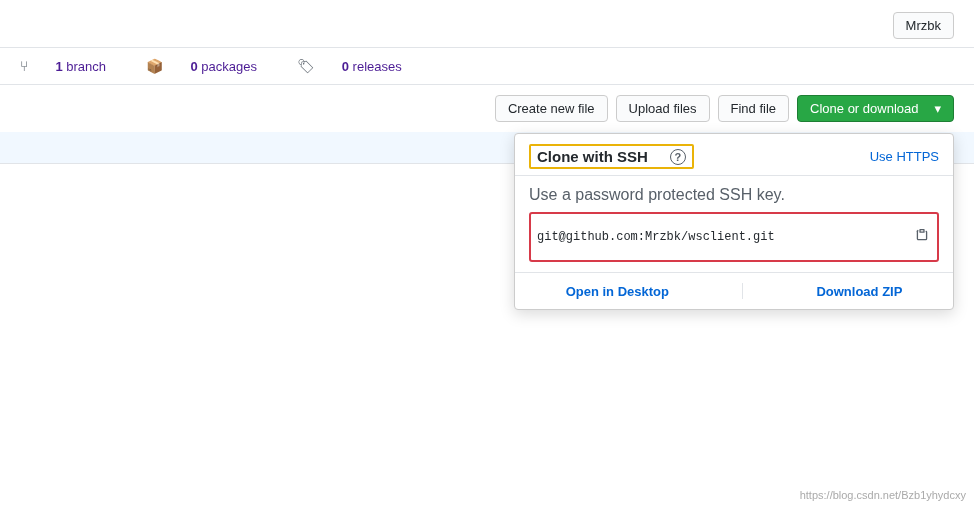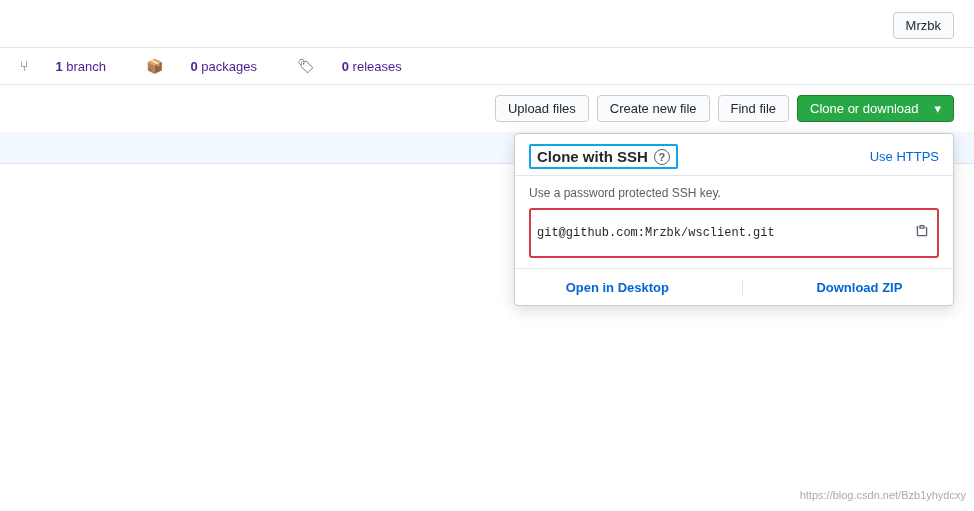--- a/index.html
+++ b/index.html
@@ -134,22 +134,22 @@
       padding: 10px 14px 6px;
       border-bottom: 1px solid #e1e4e8;
     }
 
     .clone-title {
       font-size: 15px;
       font-weight: 600;
       color: #24292e;
       display: flex;
       align-items: center;
-      gap: 6px;
-      border: 2px solid #0ea5e9;
+      gap: 22px;
+      border: 2px solid #eab308;
       padding: 2px 6px;
       border-radius: 2px;
     }
 
     .clone-title .help-icon {
       width: 16px;
       height: 16px;
       border-radius: 50%;
       border: 1px solid #586069;
       display: inline-flex;
@@ -165,21 +165,21 @@
       font-size: 13px;
       text-decoration: none;
       cursor: pointer;
     }
 
     .clone-dropdown-body {
       padding: 10px 14px;
     }
 
     .clone-desc {
-      font-size: 12px;
+      font-size: 16px;
       color: #586069;
       margin-bottom: 8px;
     }
 
     .ssh-url-row {
       display: flex;
       align-items: center;
       gap: 6px;
       border: 2px solid #d73a49;
       border-radius: 3px;
@@ -261,22 +261,22 @@
   <div class="stat-item">
     <span class="stat-icon">🏷</span>
     <a href="#">
       <strong>0</strong>
       <span>releases</span>
     </a>
   </div>
 </div>
 
 <div class="actions-bar">
+  <button class="btn-default">Create new file</button>
   <button class="btn-default">Upload files</button>
-  <button class="btn-default">Create new file</button>
   <button class="btn-default">Find file</button>
   <button class="btn-green">
     <span>Clone or download</span>
     <span>▾</span>
   </button>
 
   <div class="clone-dropdown">
     <div class="clone-dropdown-header">
       <div class="clone-title">
         <span>Clone with SSH</span>

